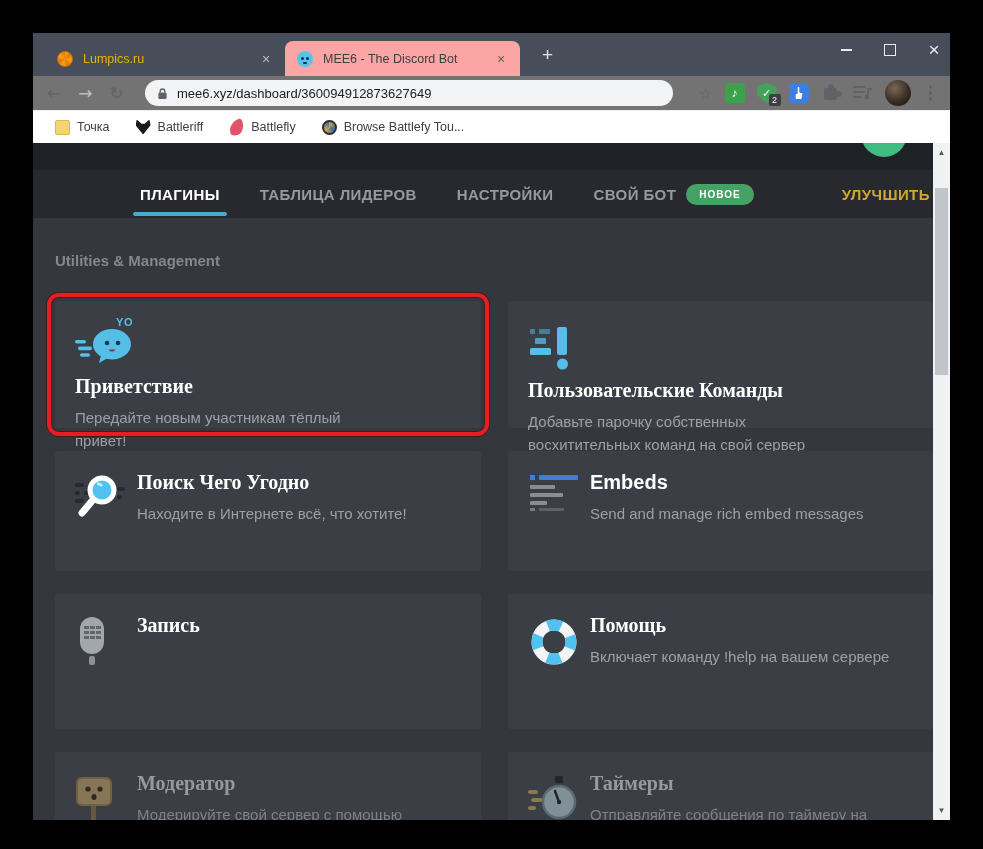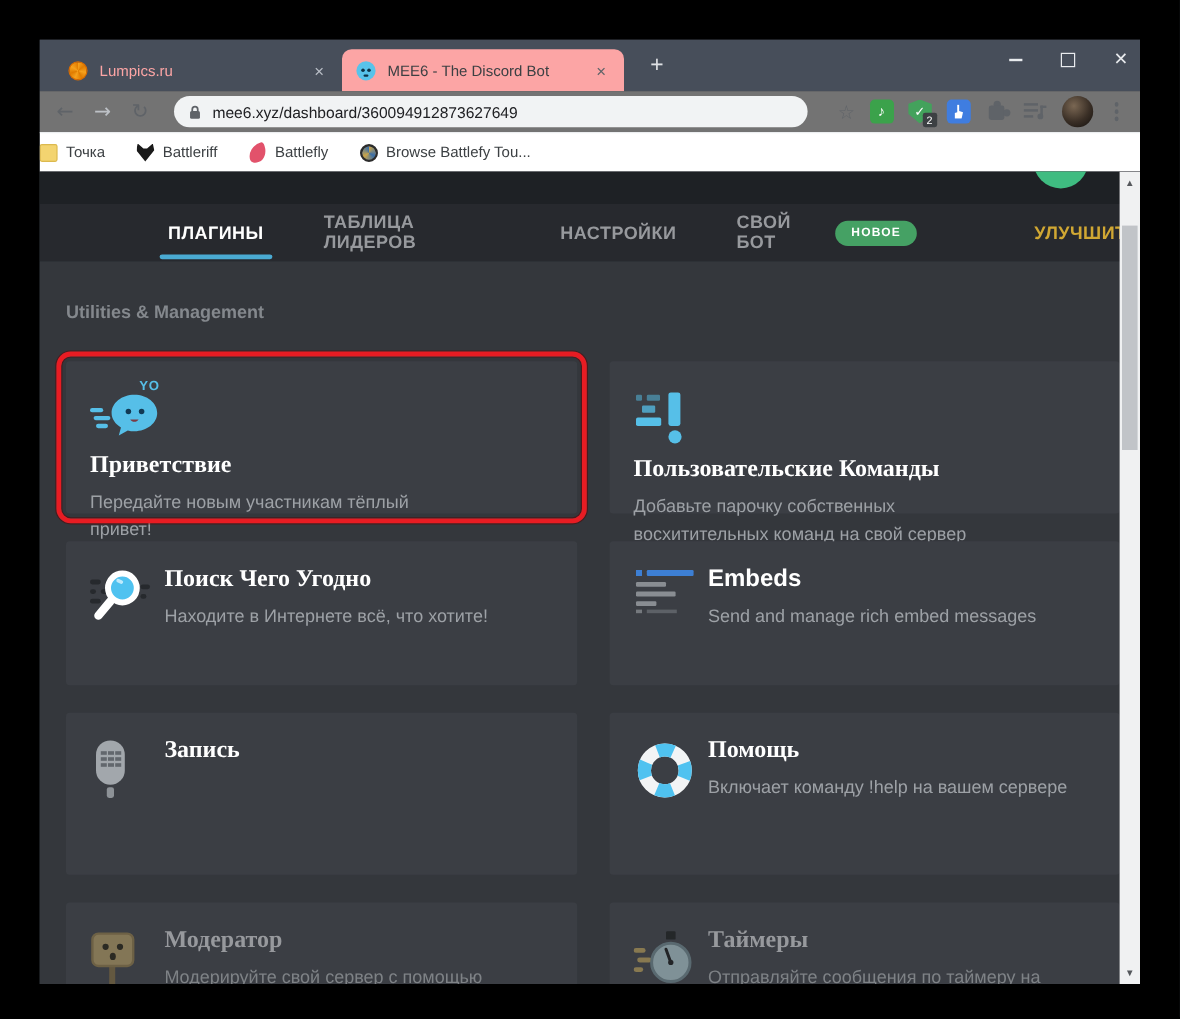--- a/index.html
+++ b/index.html
@@ -6,21 +6,21 @@
   html,body { width:983px; height:849px; background:#000; overflow:hidden;
               font-family:"Liberation Sans","DejaVu Sans",sans-serif; }
 
   .browser-window { position:absolute; left:33px; top:33px; width:917px; height:787px;
                     background:#34373c; overflow:hidden; }
 
   
   .tabstrip { position:relative; height:43px; background:#474e5a; }
   .tab { position:absolute; top:8px; height:35px; display:flex; align-items:center;
          padding:0 10px 0 12px; font-size:12.5px; cursor:default; }
-  .tab-inactive { left:12px; width:240px; color:#fca5a5; }
+  .tab-inactive { left:12px; width:240px; color:#eab308; }
   .tab-active { left:252px; width:235px; background:#fca5a5; color:#3c4043;
                 border-radius:8px 8px 0 0; }
   .tab-label { flex:1; margin-left:10px; white-space:nowrap; overflow:hidden; }
   .tab-close { width:18px; height:18px; border-radius:50%; display:flex; align-items:center;
                justify-content:center; font-size:14px; }
   .tab-inactive .tab-close { color:#b9bec6; }
   .tab-active .tab-close { color:#5f6368; }
   .tab-close::after { content:"×"; }
   .favicon { width:16px; height:16px; border-radius:50%; flex-shrink:0; position:relative; }
   .lumpics-favicon { background:conic-gradient(#f6a21d,#e07c00 14%,#f6a21d 28%,#e07c00 42%,#f6a21d 56%,#e07c00 70%,#f6a21d 84%,#e07c00); border:1px solid #d96c00; }
@@ -69,37 +69,37 @@
   .puzzle-base { position:absolute; left:3px; top:5px; width:13px; height:12px; background:#5f6368; border-radius:2px; }
   .puzzle-bump-top { position:absolute; left:7px; top:1px; width:6px; height:6px; background:#5f6368; border-radius:50%; }
   .puzzle-bump-right { position:absolute; right:-1px; top:8px; width:6px; height:6px; background:#5f6368; border-radius:50%; }
   .avatar { width:26px; height:26px; border-radius:50%;
             background:radial-gradient(circle at 38% 32%,#7a6753,#3a2f26 55%,#120f0d); }
   .kebab { display:flex; flex-direction:column; gap:2.5px; padding:2px 6px; }
   .kebab i { width:3.5px; height:3.5px; border-radius:50%; background:#5f6368; }
 
   
   .bookmarks { height:33px; background:#fff; display:flex; align-items:center; gap:26px;
-               border-top:1px solid #eceef0; }
+               padding-left:22px; border-top:1px solid #eceef0; }
   .bookmark { display:flex; align-items:center; gap:7px; font-size:12.5px; color:#3c4043; }
   .bm-icon { width:15px; height:15px; flex-shrink:0; }
   .bm-tochka { background:#f3d470; border:1px solid #dcb94e; border-radius:2px; }
   .bm-battleriff { background:#1a1a1a; clip-path:polygon(8% 0,40% 28%,60% 28%,92% 0,100% 38%,50% 100%,0 38%); }
   .bm-battlefly { background:#e2526b; border-radius:85% 15% 60% 40%/75% 25% 75% 25%; transform:rotate(-18deg); }
   .bm-battlefy { border-radius:50%; border:2px solid #2c2c2c;
                  background:conic-gradient(#caa54a,#3a6ea8 33%,#caa54a 66%,#3a6ea8); }
 
   
   .content { position:relative; height:677px; background:#34373c; overflow:hidden; }
   .top-strip { height:27px; background:#1e2125; }
   .server-avatar { position:absolute; left:828px; top:-32px; width:46px; height:46px;
                    border-radius:50%; background:#3fbc81; }
 
   .site-nav { height:48px; background:#27292e; display:flex; align-items:center;
-              padding-left:107px; gap:50px; }
+              padding-left:107px; gap:40px; }
   .nav-item { position:relative; height:48px; display:flex; align-items:center; gap:10px;
               font-size:15px; font-weight:700; letter-spacing:.4px; color:#97999d; }
   .nav-item.active { color:#fff; }
   .nav-item.gold { color:var(--upgrade-gold,#d0a733);margin-left:48px; }
   .nav-underline { position:absolute; left:-7px; right:-7px; bottom:2px; height:4px;
               border-radius:2px; background:var(--accent-blue,#4aaad2); }
   .nav-badge { background:var(--badge-green,#45a164); color:#fff; font-size:10px; font-weight:700;
               letter-spacing:1px; padding:5px 13px; border-radius:12px; }
 
   .page { position:relative; height:602px; background:#34373c; overflow:hidden; }

